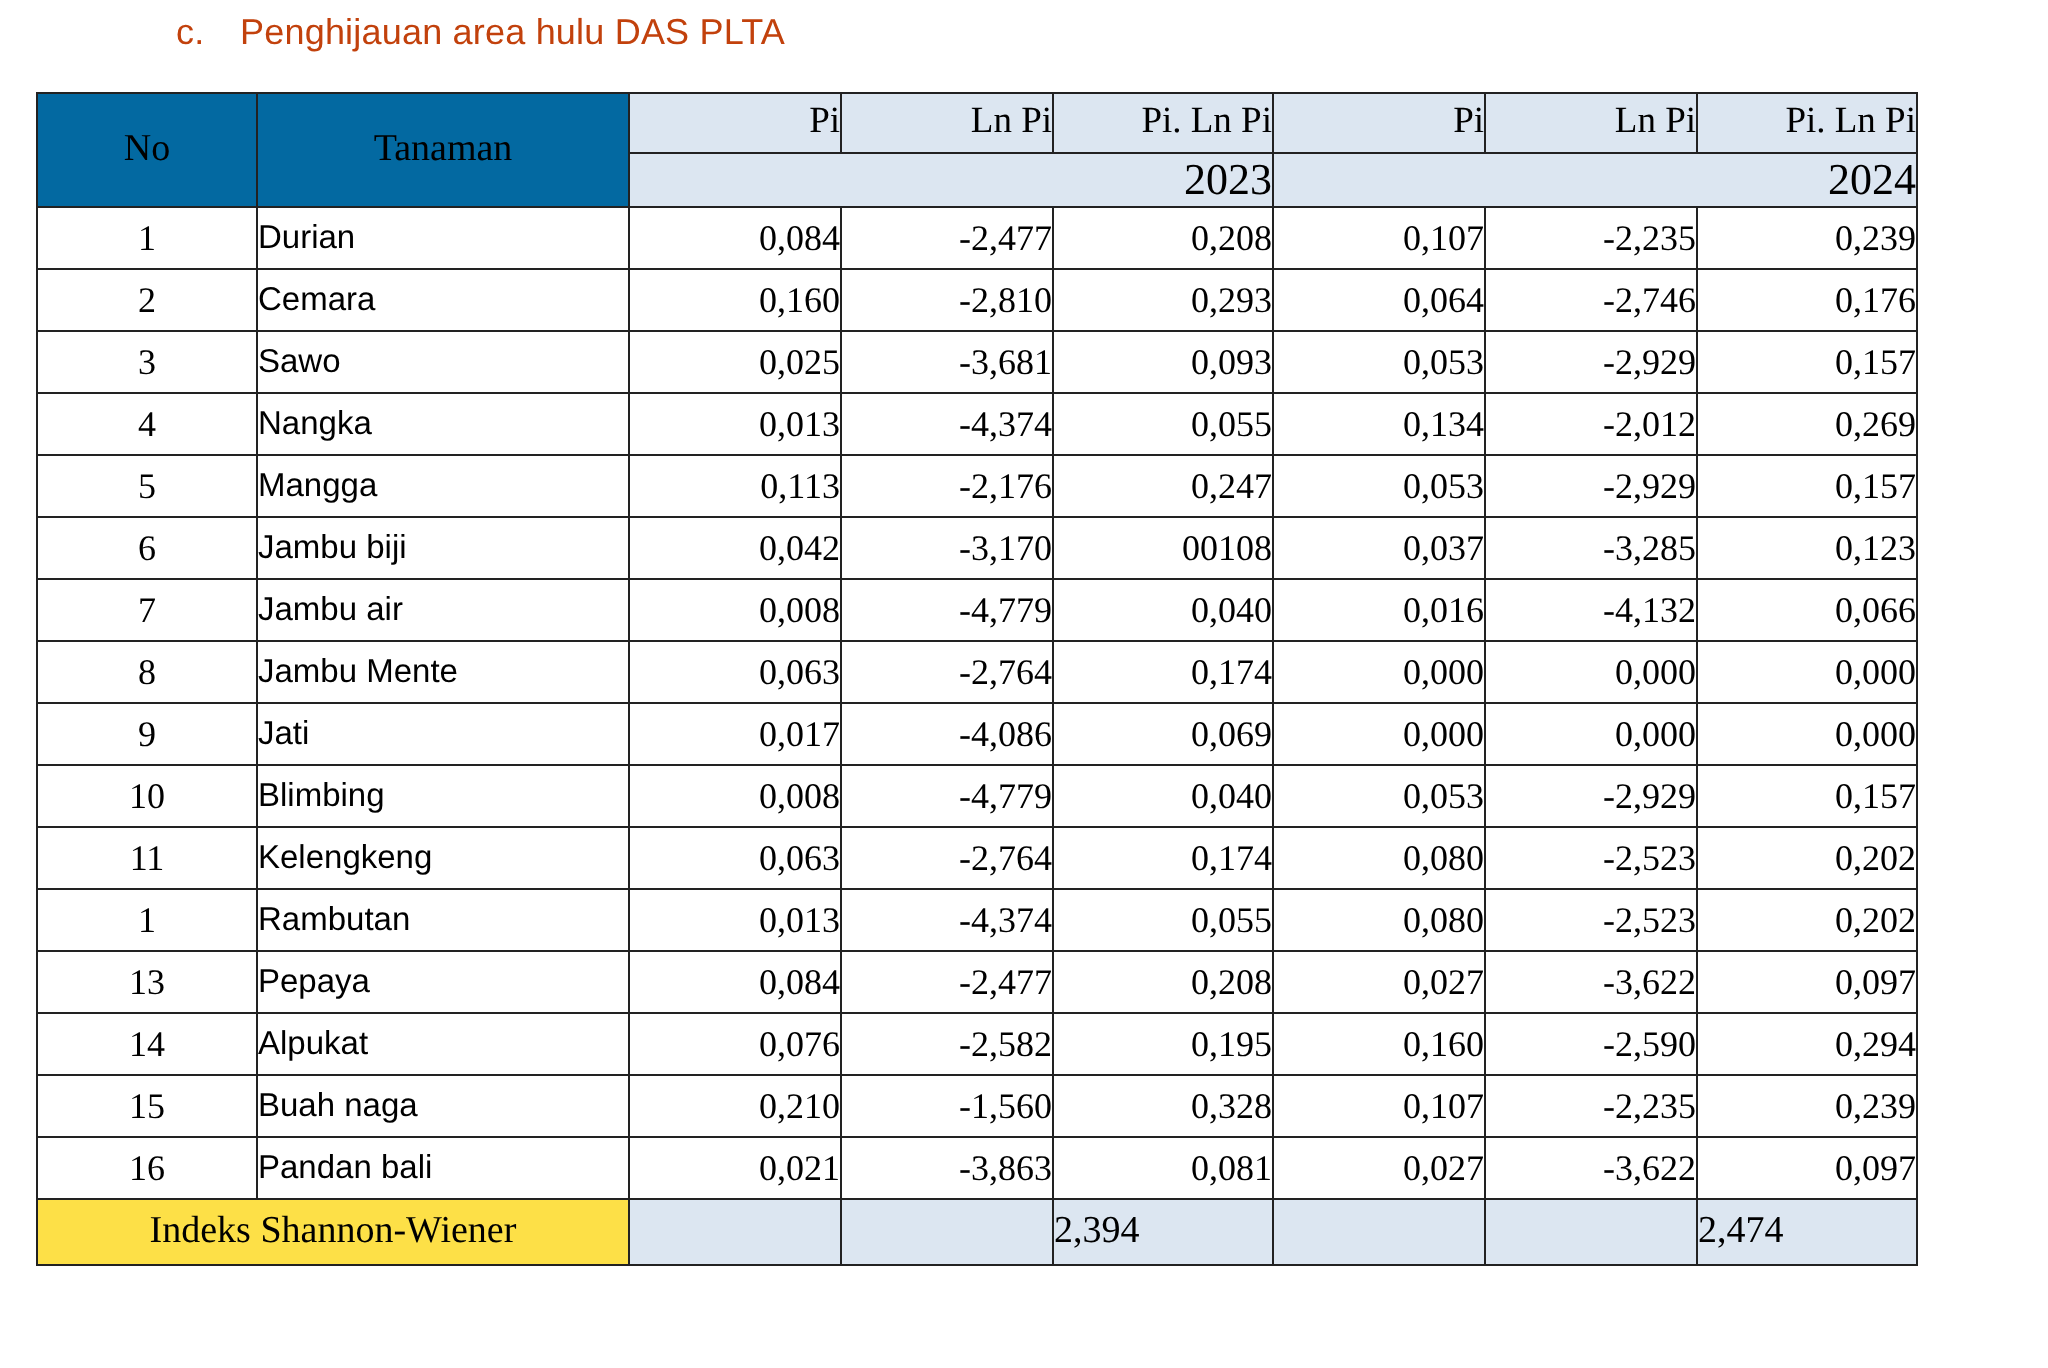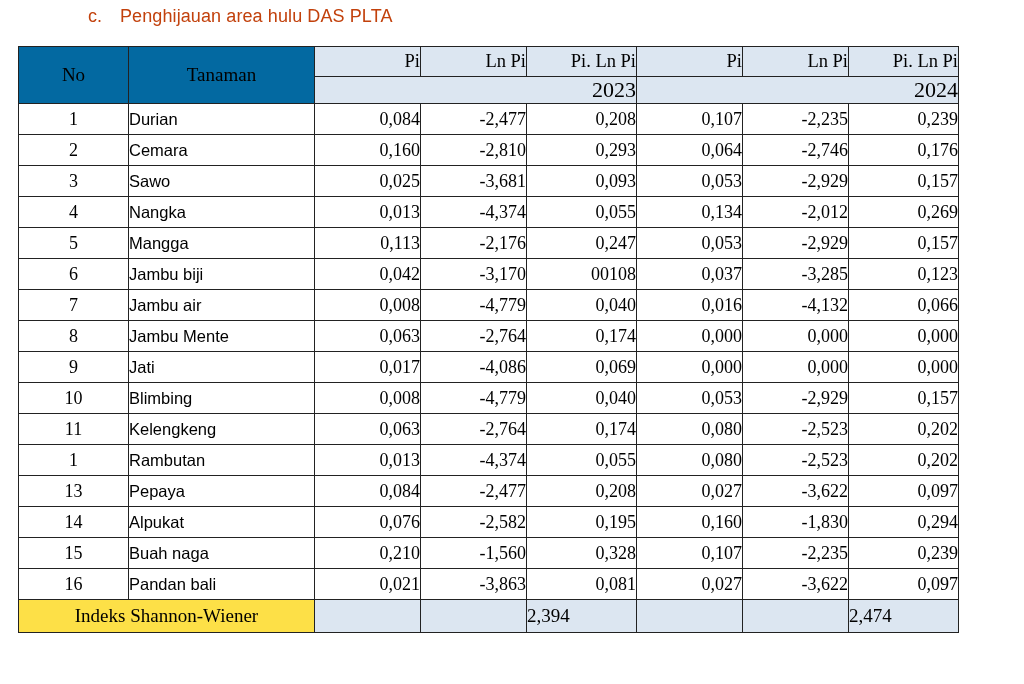--- a/index.html
+++ b/index.html
@@ -283,21 +283,21 @@
           <td class="val">-3,622</td>
           <td class="val">0,097</td>
         </tr>
         <tr>
           <td class="num-no">14</td>
           <td class="plant">Alpukat</td>
           <td class="val">0,076</td>
           <td class="val">-2,582</td>
           <td class="val">0,195</td>
           <td class="val">0,160</td>
-          <td class="val">-1,830</td>
+          <td class="val">-2,590</td>
           <td class="val">0,294</td>
         </tr>
         <tr>
           <td class="num-no">15</td>
           <td class="plant">Buah naga</td>
           <td class="val">0,210</td>
           <td class="val">-1,560</td>
           <td class="val">0,328</td>
           <td class="val">0,107</td>
           <td class="val">-2,235</td>

